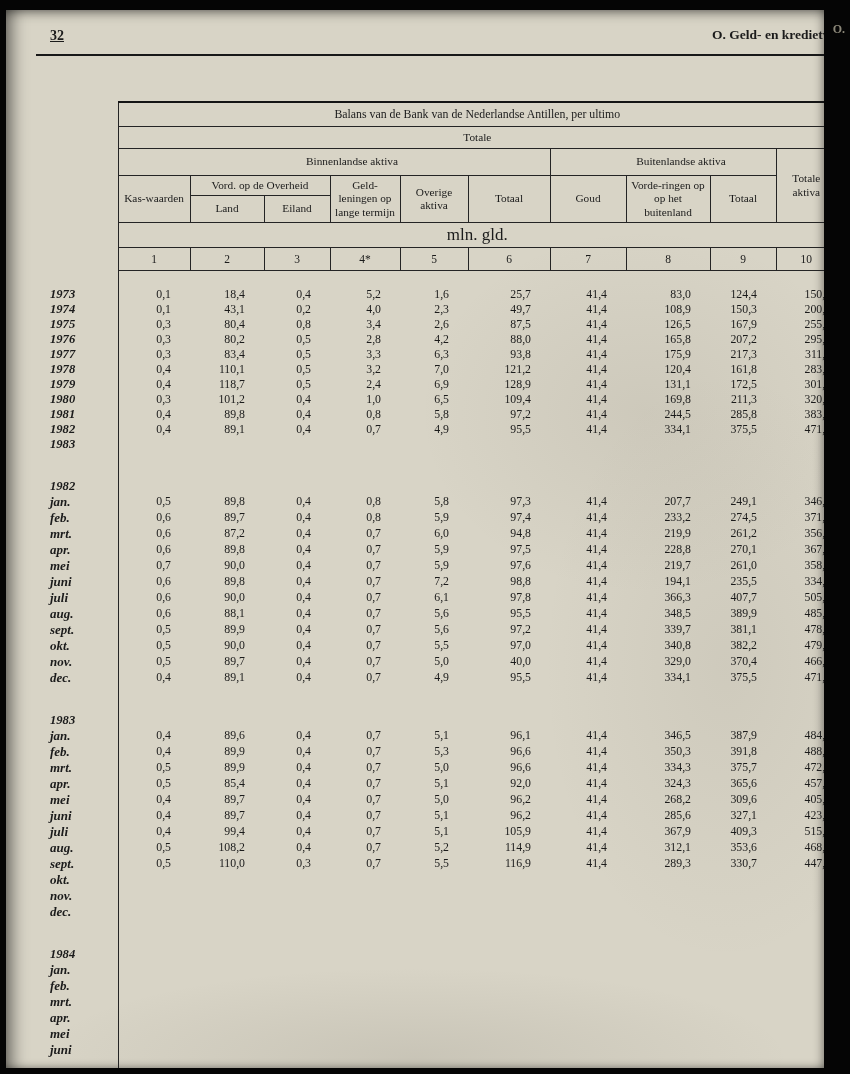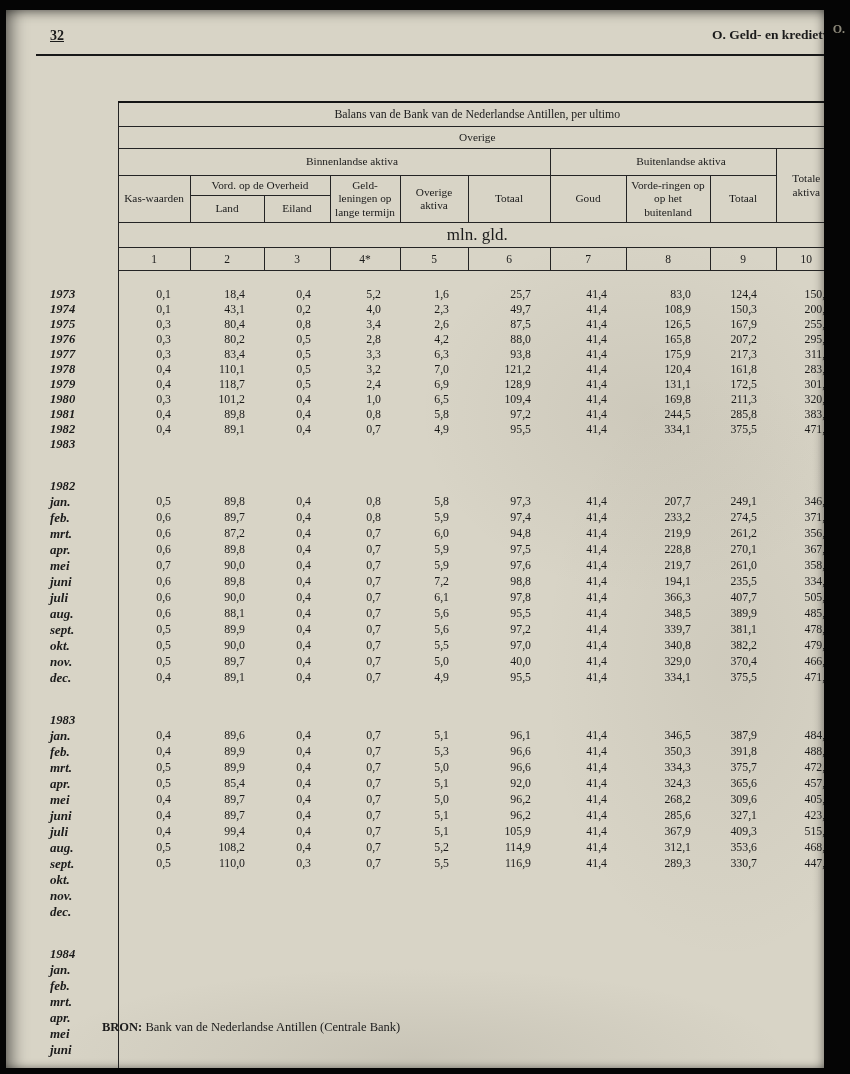--- a/index.html
+++ b/index.html
@@ -84,21 +84,21 @@
           <col style="width:66px">
           <col style="width:60px">
       </colgroup>
       <thead>
         <tr>
           <th class="rlabel"></th>
           <th class="hc title bl bt2 bb" colspan="10">Balans van de Bank van de Nederlandse Antillen, per ultimo</th>
         </tr>
         <tr>
           <th></th>
-          <th class="hc aktiva bl bb" colspan="10">Overige</th>
+          <th class="hc aktiva bl bb" colspan="10">Totale</th>
         </tr>
         <tr>
           <th></th>
           <th class="hc grp bl bb" colspan="6">Binnenlandse aktiva</th>
           <th class="hc grp bl bb" colspan="3">Buitenlandse aktiva</th>
           <th class="hc bl" rowspan="3">Totale aktiva</th>
         </tr>
         <tr>
           <th></th>
           <th class="hc colhead bl" rowspan="2">Kas-waarden</th>
@@ -610,19 +610,15 @@
             <td class="bl" colspan="10"></td>
           </tr>
           <tr>
             <td class="rlabel"></td>
             <td class="bl bt" colspan="10"></td>
           </tr>
         </tbody>
     </table>
   </div>
 
-  <div class="source">
-    <b>BRON:</b>
-    <span>Bank van de Nederlandse Antillen (Centrale Bank)</span>
-  </div>
 </div>
 
 <div class="side-tab">O.</div>
 
 </body></html>

